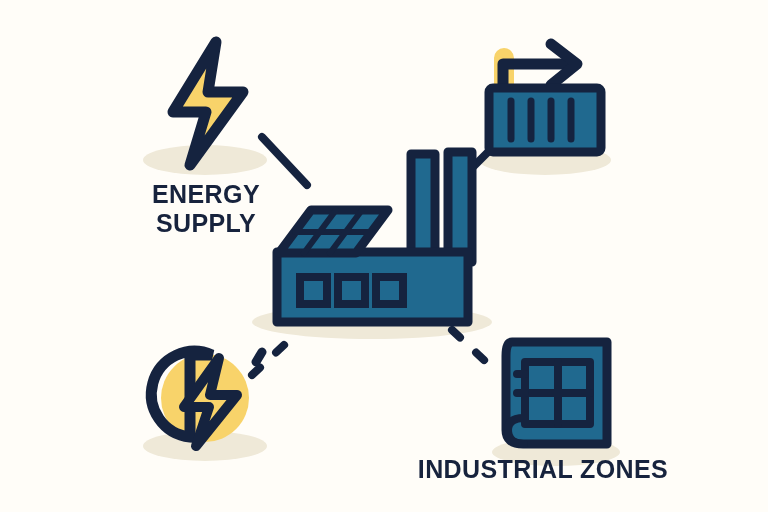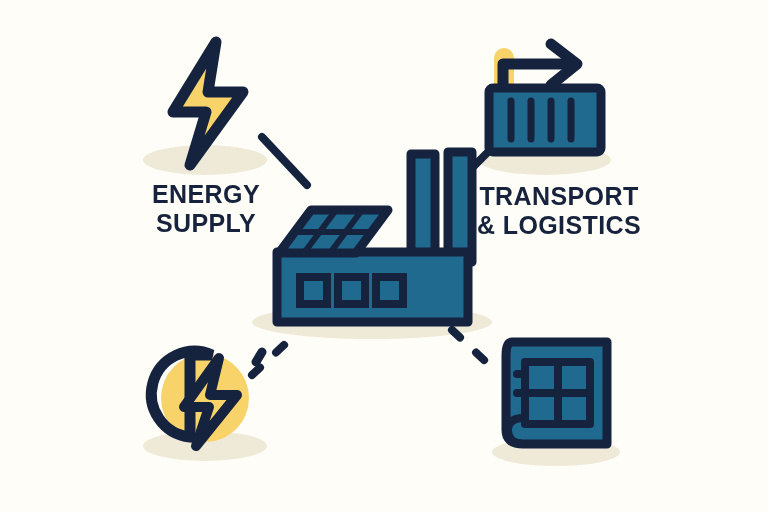--- a/index.html
+++ b/index.html
@@ -136,17 +136,16 @@
         <line x1="517" y1="374" x2="525" y2="374"></line>
         <line x1="517" y1="393" x2="525" y2="393"></line>
       </g>
     </g>
 
   </svg>
 
   <div class="label" id="label-energy">ENERGY
 SUPPLY</div>
 
-  <div class="label" id="label-transport">TRANSPORT
-&amp; LOGISTICS</div>
 
+  <div class="label" id="label-zones">INDUSTRIAL ZONES</div>
 
 </div>
 
 </body></html>

